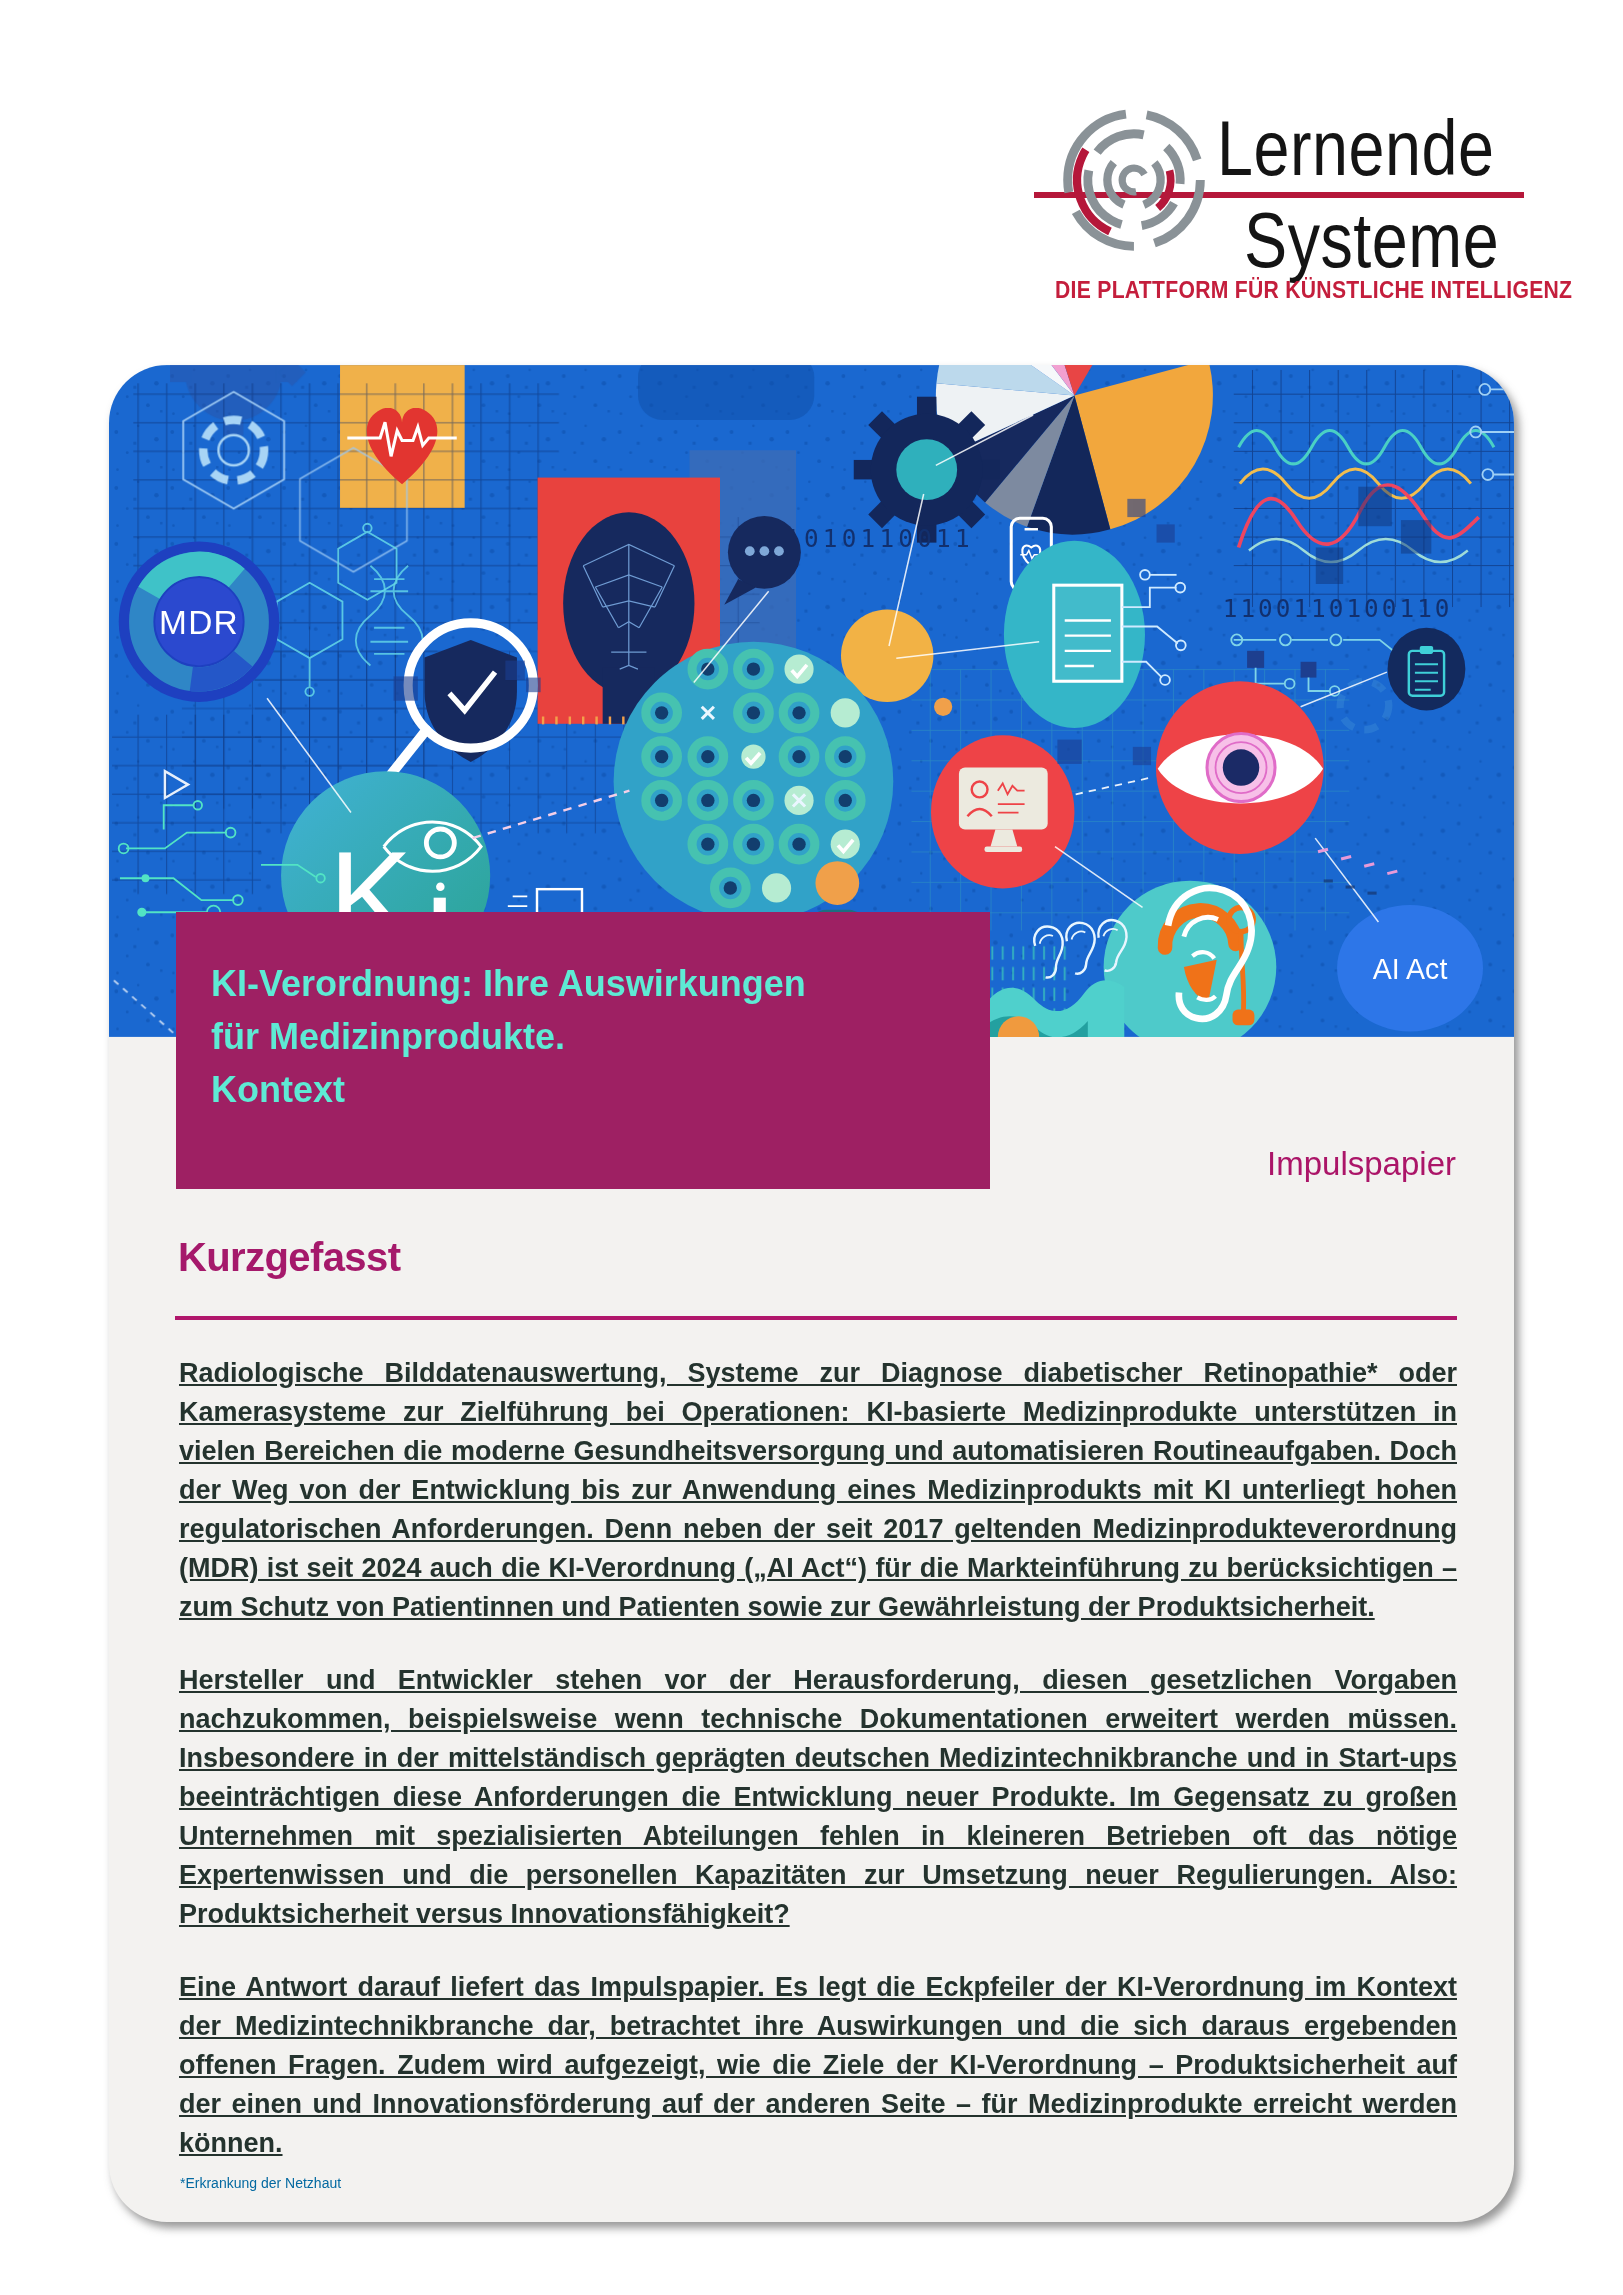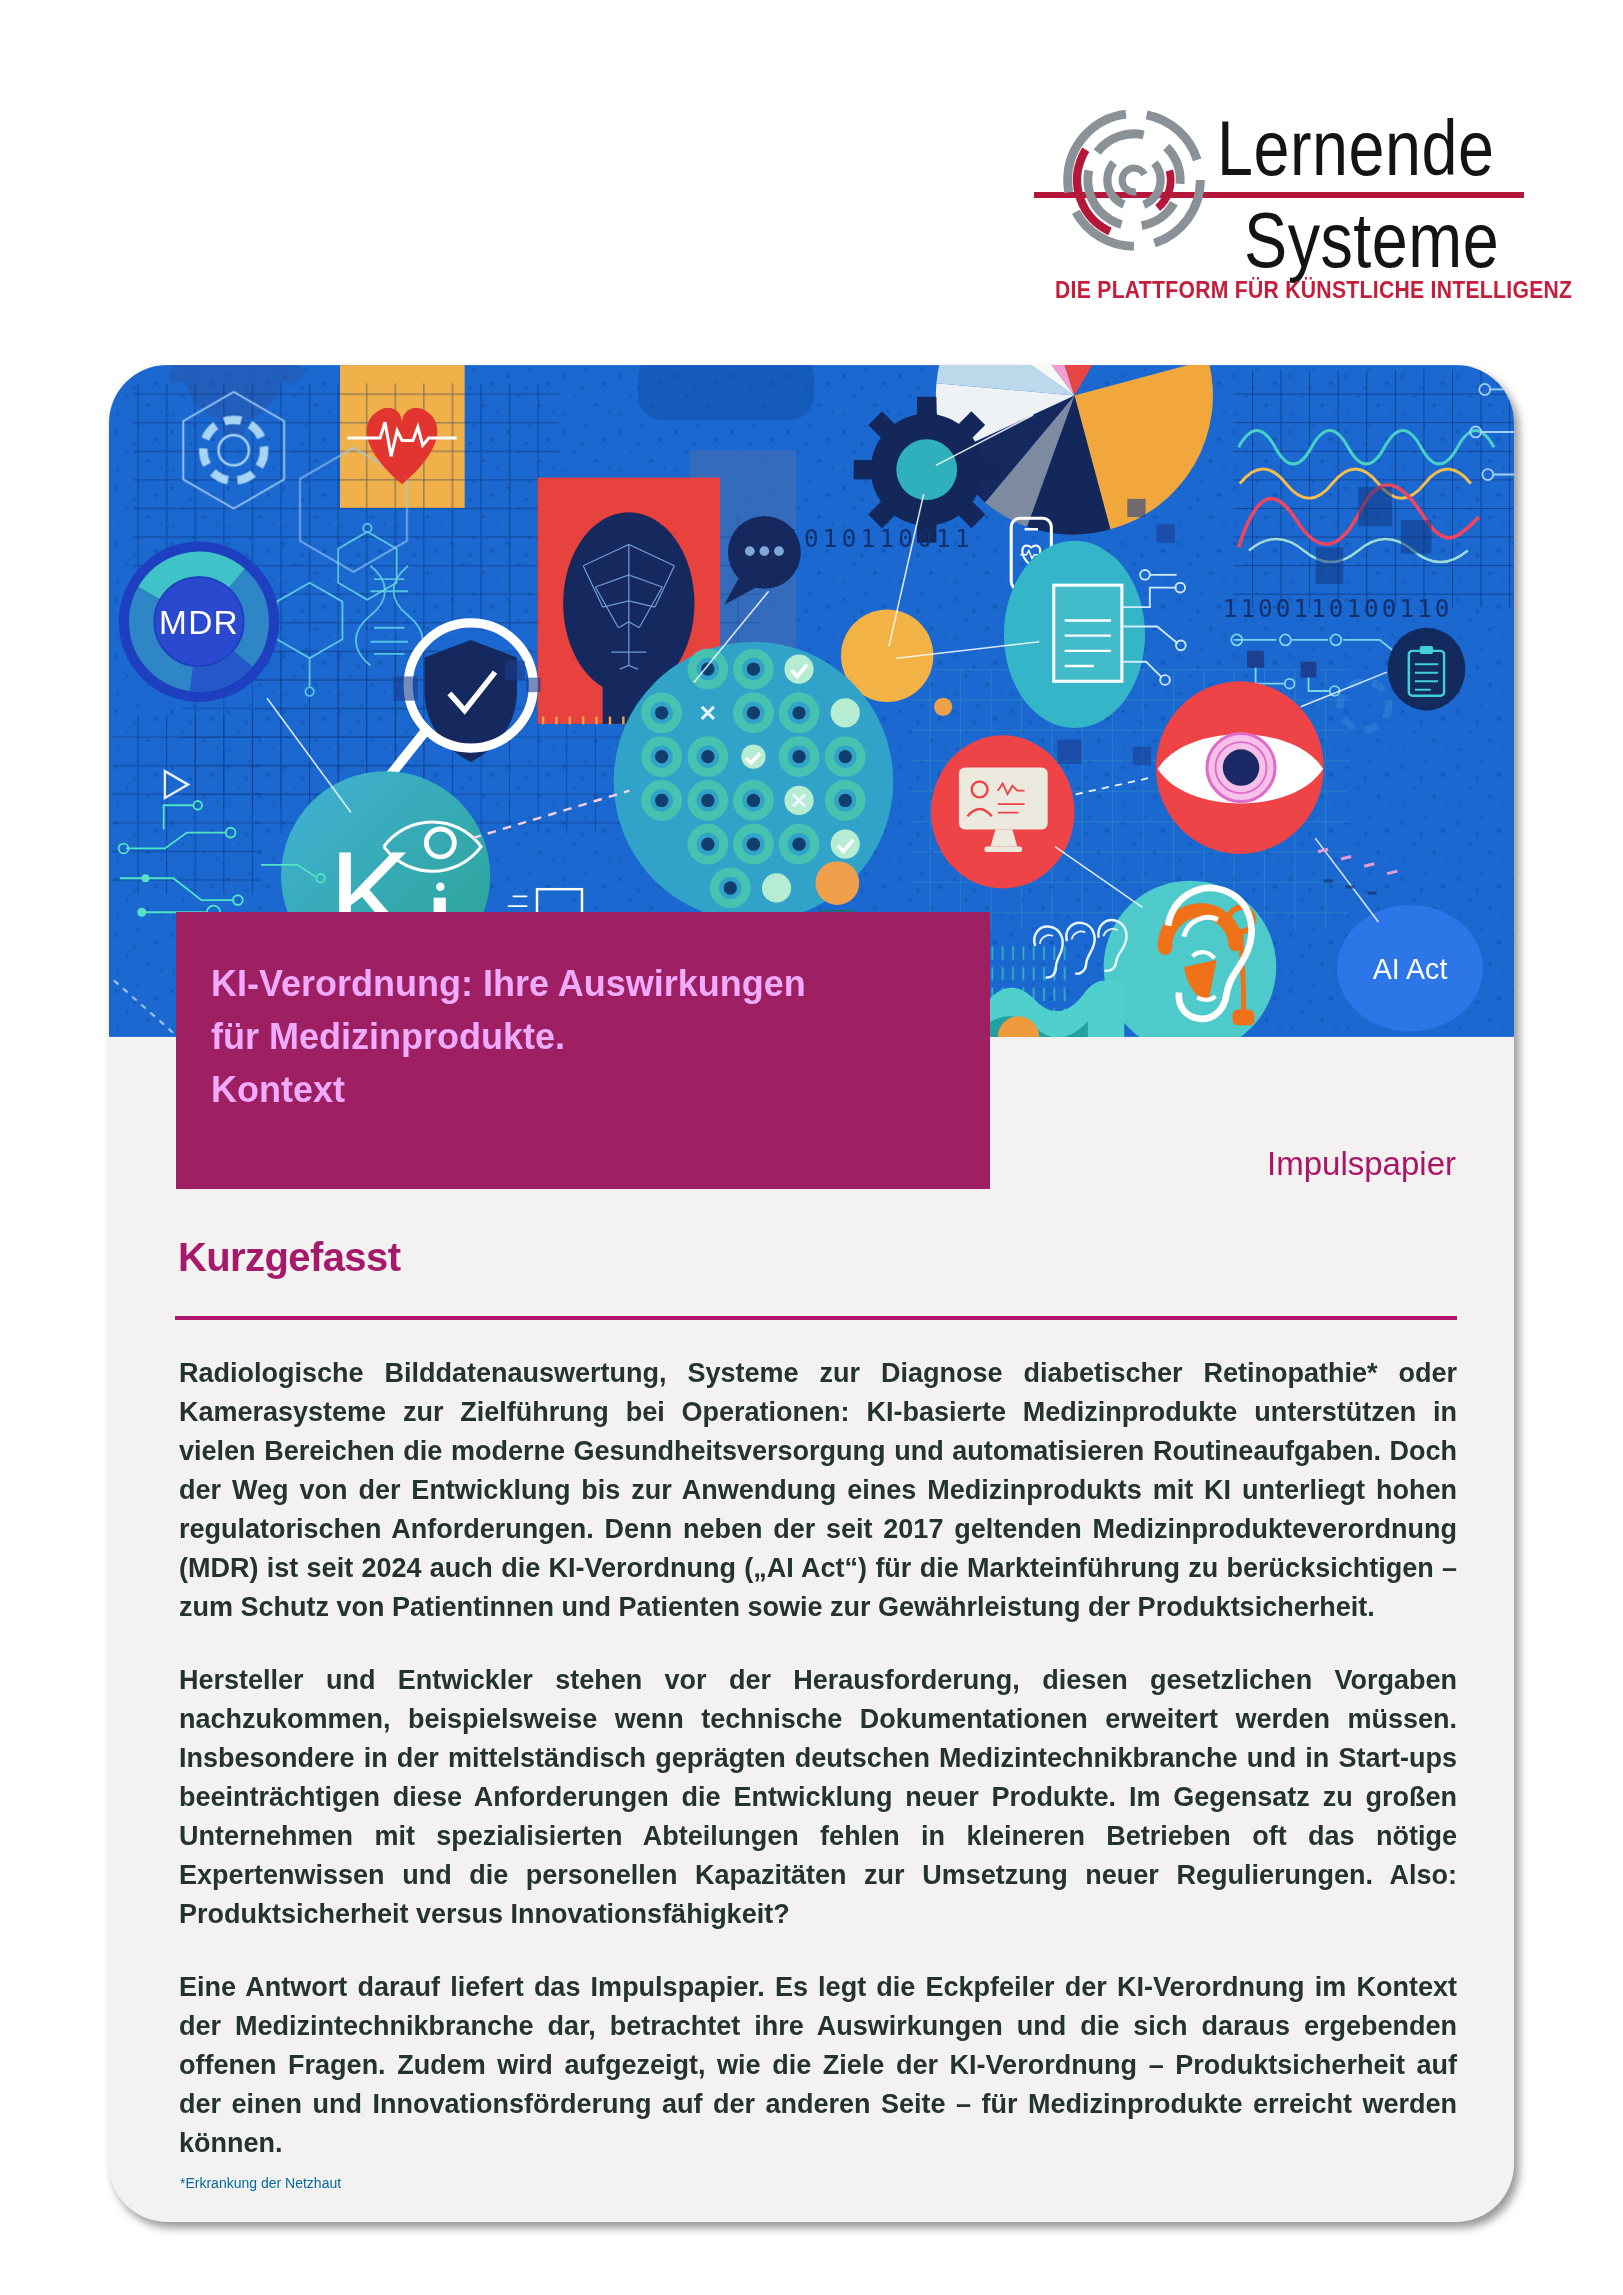--- a/index.html
+++ b/index.html
@@ -11,27 +11,27 @@
   .logo-top,.logo-bottom{position:absolute;color:#141414;font-size:77px;font-weight:400;letter-spacing:0.6px;transform:scaleX(.84);transform-origin:left top;white-space:nowrap;line-height:1;}
   .logo-top{left:184px;top:19.4px;}
   .logo-bottom{left:211px;top:111px;}
   .tagline{position:absolute;left:22px;top:186px;color:#c41e3c;font-size:23px;font-weight:700;letter-spacing:0.3px;transform:scaleX(.92);transform-origin:left top;white-space:nowrap;}
   
   .card{position:absolute;left:109px;top:365px;width:1405px;height:1857px;background:#f3f2f0;border-radius:58px;box-shadow:4.3px 6px 8.5px rgba(70,70,70,.55);}
   .banner{position:absolute;left:0;top:0;width:1405px;height:672px;border-radius:58px 58px 0 0;overflow:hidden;}
   .banner svg{display:block;}
   
   .title-box{position:absolute;left:67px;top:547px;width:814px;height:277px;background:#9e2063;box-sizing:border-box;padding:45px 35px;}
-  .title-box div{color:#f0abfc;font-size:36px;font-weight:700;line-height:53px;white-space:nowrap;}
+  .title-box div{color:#5eead4;font-size:36px;font-weight:700;line-height:53px;white-space:nowrap;}
   .doc-type{position:absolute;right:58px;top:780px;color:#ab1568;font-size:33px;font-weight:400;}
   
   .heading{position:absolute;left:69px;top:870px;color:#a5196b;font-size:40px;font-weight:700;letter-spacing:-0.6px;}
   .rule{position:absolute;left:66px;top:951px;width:1282px;height:4.3px;background:#b0166b;}
   .copy{position:absolute;left:70px;top:989px;width:1278px;}
-  .copy p{margin:0 0 34px 0;color:#24332e;font-size:27px;line-height:39px;font-weight:700;text-align:justify;}
+  .copy p{margin:0 0 34px 0;color:#24332e;font-size:27px;line-height:39px;font-weight:700;text-align:justify;text-decoration:underline;}
   .footnote{position:absolute;left:71px;top:1810px;color:#0369a1;font-size:14px;font-weight:400;}
 </style>
 </head>
 <body>
 
 <div class="logo">
   <div class="logo-line"></div>
   <svg class="maze" viewBox="-130 -130 260 260">
     <g fill="none" stroke-linecap="butt">
       <circle r="112" stroke="#8a9297" stroke-width="15" pathLength="100" stroke-dasharray="20 5 17 5 26 5 17 5"></circle>

